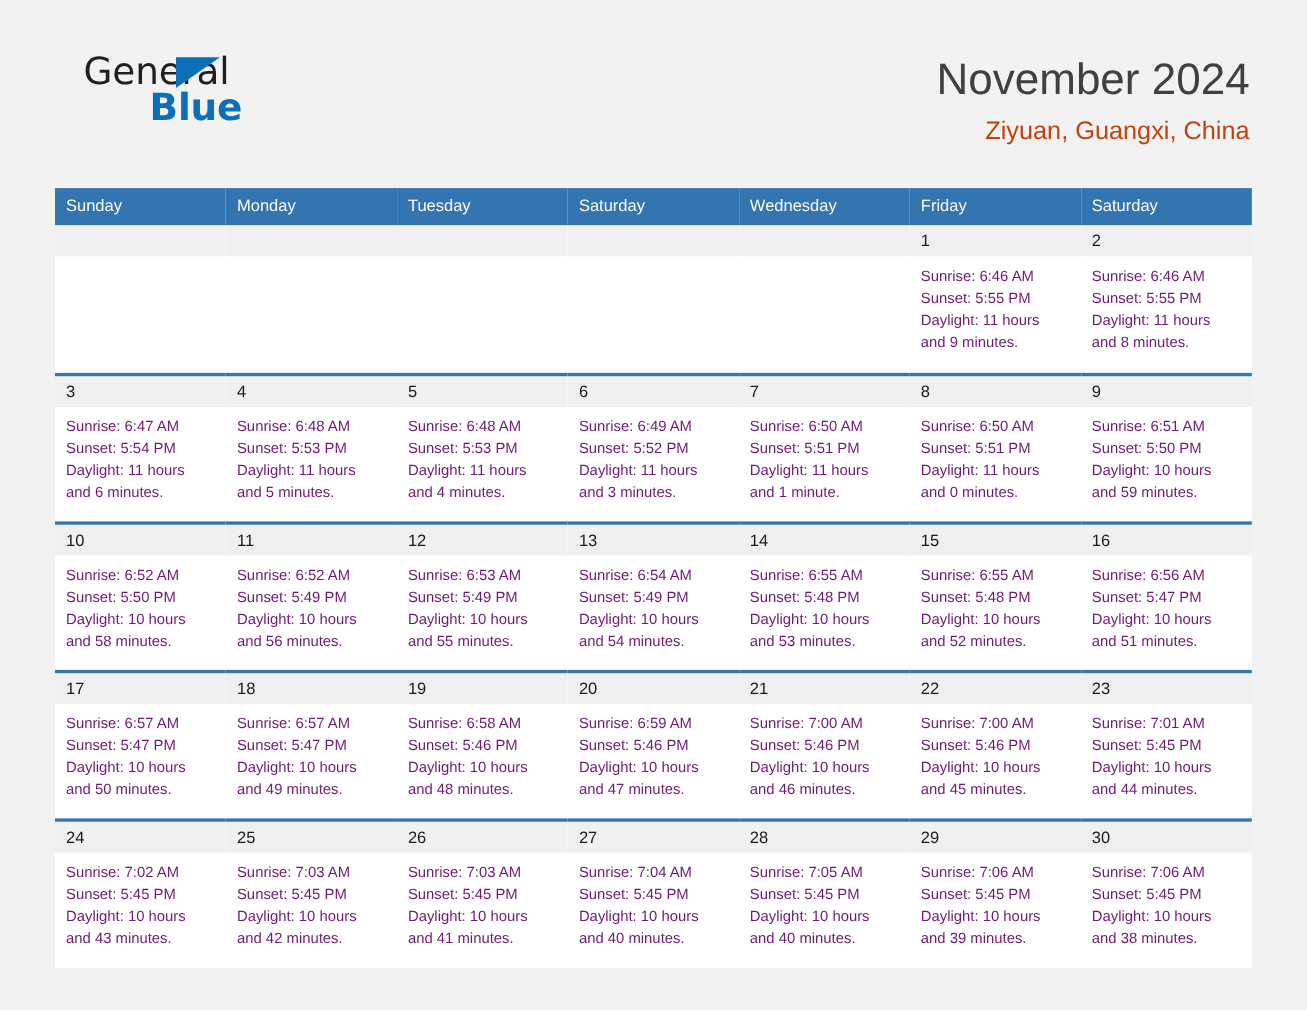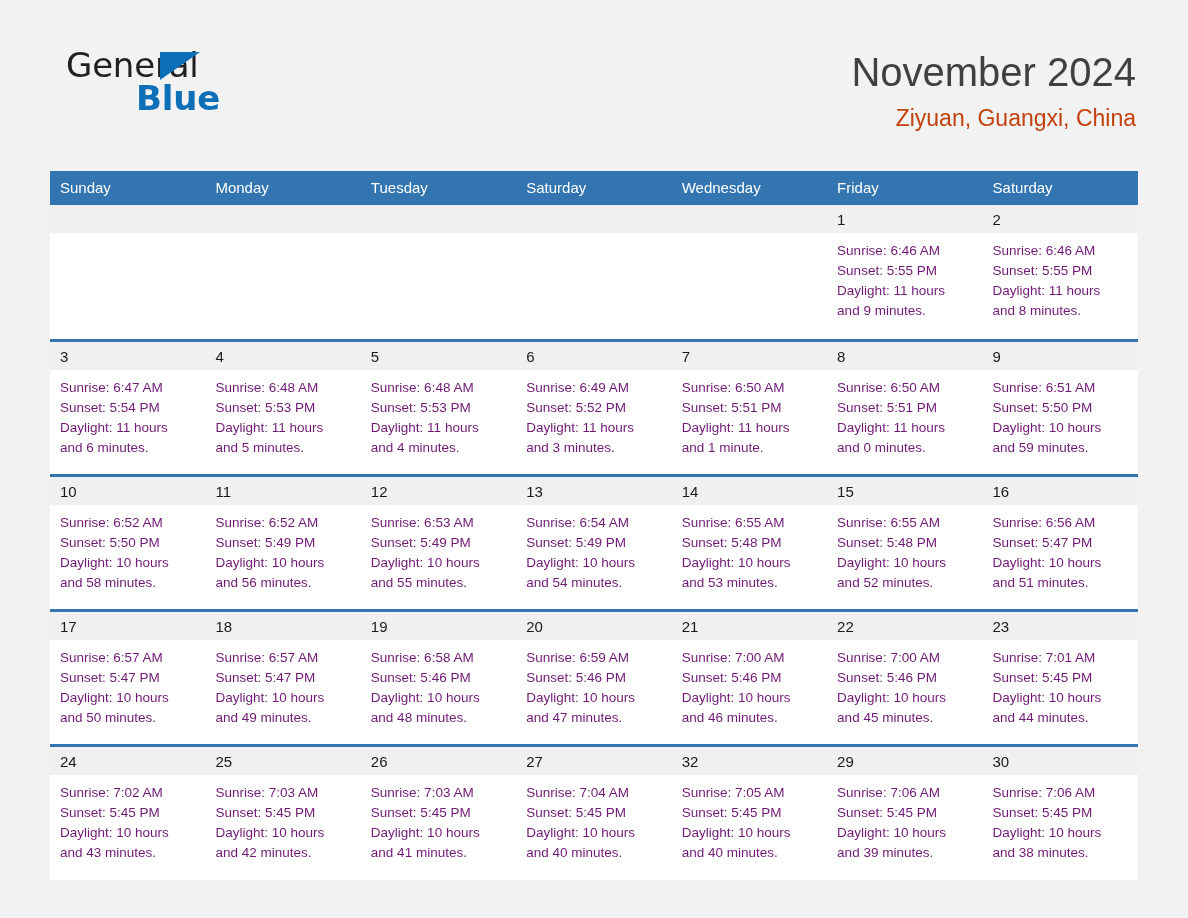--- a/index.html
+++ b/index.html
@@ -32,21 +32,21 @@
     justify-content: space-between;
   }
   .brand {
     position: relative;
     width: 300px;
     height: 72px;
     user-select: none;
   }
   .brand-general {
     position: absolute;
-    left: 14px;
+    left: 24px;
     top: 0px;
     font-size: 34px;
     line-height: 38px;
     color: #231f20;
     letter-spacing: -0.2px;
     font-family: "DejaVu Sans", sans-serif;
     font-weight: 400;
   }
   .brand-tri {
     position: absolute;
@@ -509,21 +509,21 @@
                 <div class="cell-body">
                   <div>Sunrise: 7:04 AM</div>
                   <div>Sunset: 5:45 PM</div>
                   <div>Daylight: 10 hours</div>
                   <div>and 40 minutes.</div>
                 </div>
               </div>
             </td>
             <td class="">
               <div class="cell-inner">
-                <div class="daynum-strip">32</div>
+                <div class="daynum-strip">28</div>
                 <div class="cell-body">
                   <div>Sunrise: 7:05 AM</div>
                   <div>Sunset: 5:45 PM</div>
                   <div>Daylight: 10 hours</div>
                   <div>and 40 minutes.</div>
                 </div>
               </div>
             </td>
             <td class="">
               <div class="cell-inner">

